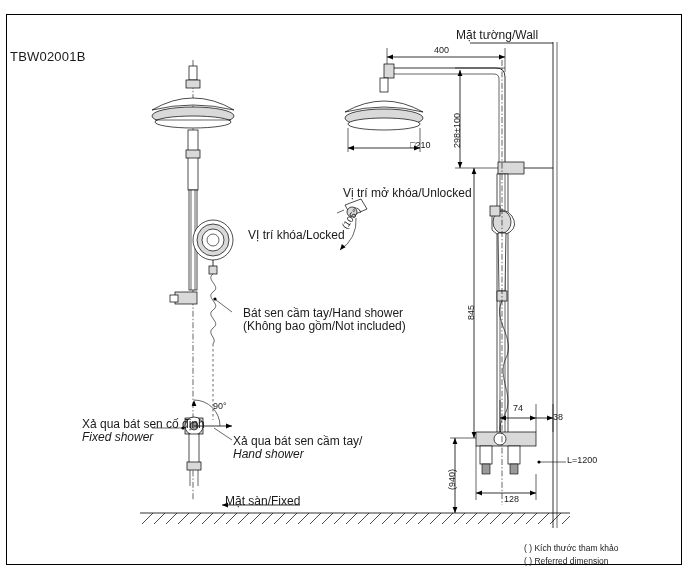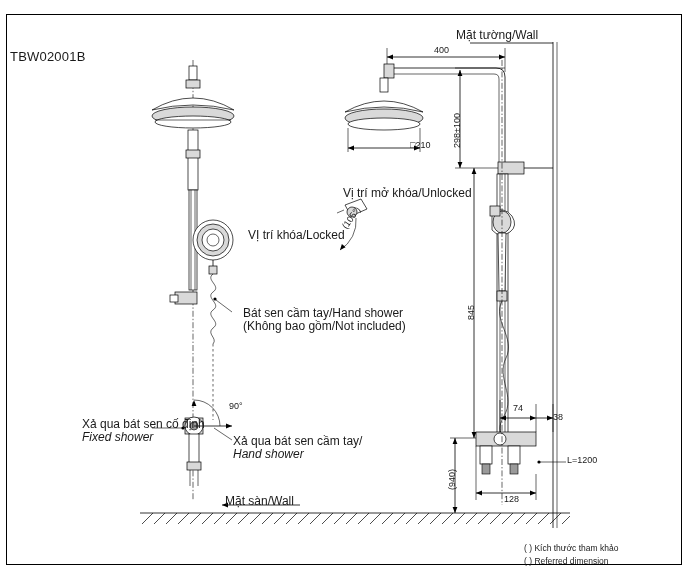--- a/index.html
+++ b/index.html
@@ -208,35 +208,35 @@
     <polygon points="455,513 452.6,507 457.4,507" fill="#000"></polygon>
     <line class="thin" x1="450" y1="438" x2="476" y2="438"></line>
 
     <line class="thin" x1="540" y1="462" x2="566" y2="462"></line>
     <circle cx="539" cy="462" r="1.6" fill="#000"></circle>
 
     <line class="dash" x1="502" y1="60" x2="502" y2="505"></line>
   </svg>
 
   <div class="lbl mix" style="left:456px;top:28px;">Mặt tường/Wall</div>
-  <div class="lbl mix" style="left:225px;top:494px;">Mặt sàn/Wall</div>
+  <div class="lbl mix" style="left:225px;top:494px;">Mặt sàn/Fixed</div>
 
   <div class="lbl" style="left:248px;top:228px;">VỊ trí khóa/Locked</div>
   <div class="lbl" style="left:343px;top:186px;">Vị trí mở khóa/Unlocked</div>
 
   <div class="lbl" style="left:243px;top:306px;">Bát sen cầm tay/Hand shower</div>
   <div class="lbl" style="left:243px;top:319px;">(Không bao gồm/Not included)</div>
 
   <div class="lbl" style="left:82px;top:417px;">Xả qua bát sen cố định</div>
   <div class="lbl it" style="left:82px;top:430px;">Fixed shower</div>
 
   <div class="lbl" style="left:233px;top:434px;">Xả qua bát sen cầm tay/</div>
   <div class="lbl it" style="left:233px;top:447px;">Hand shower</div>
 
-  <div class="dim" style="left:213px;top:401px;padding-left:16px;">90°</div>
+  <div class="dim" style="left:213px;top:401px;">90°</div>
   <div class="dim" style="left:340px;top:225px;transform:rotate(-55deg);transform-origin:0 0;">(105°)</div>
 
   <div class="dim" style="left:434px;top:45px;text-align:center;">400</div>
   <div class="dim" style="left:366px;top:140px;margin-left:44px;"><span>□</span><span>210</span></div>
   <div class="dim" style="left:452px;top:148px;transform:rotate(-90deg);transform-origin:0 0;">298±100</div>
   <div class="dim" style="left:466px;top:320px;transform:rotate(-90deg);transform-origin:0 0;">845</div>
   <div class="dim" style="left:447px;top:490px;transform:rotate(-90deg);transform-origin:0 0;">(940)</div>
   <div class="dim" style="left:513px;top:403px;">74</div>
   <div class="dim" style="left:553px;top:412px;">38</div>
   <div class="dim" style="left:504px;top:494px;">128</div>

